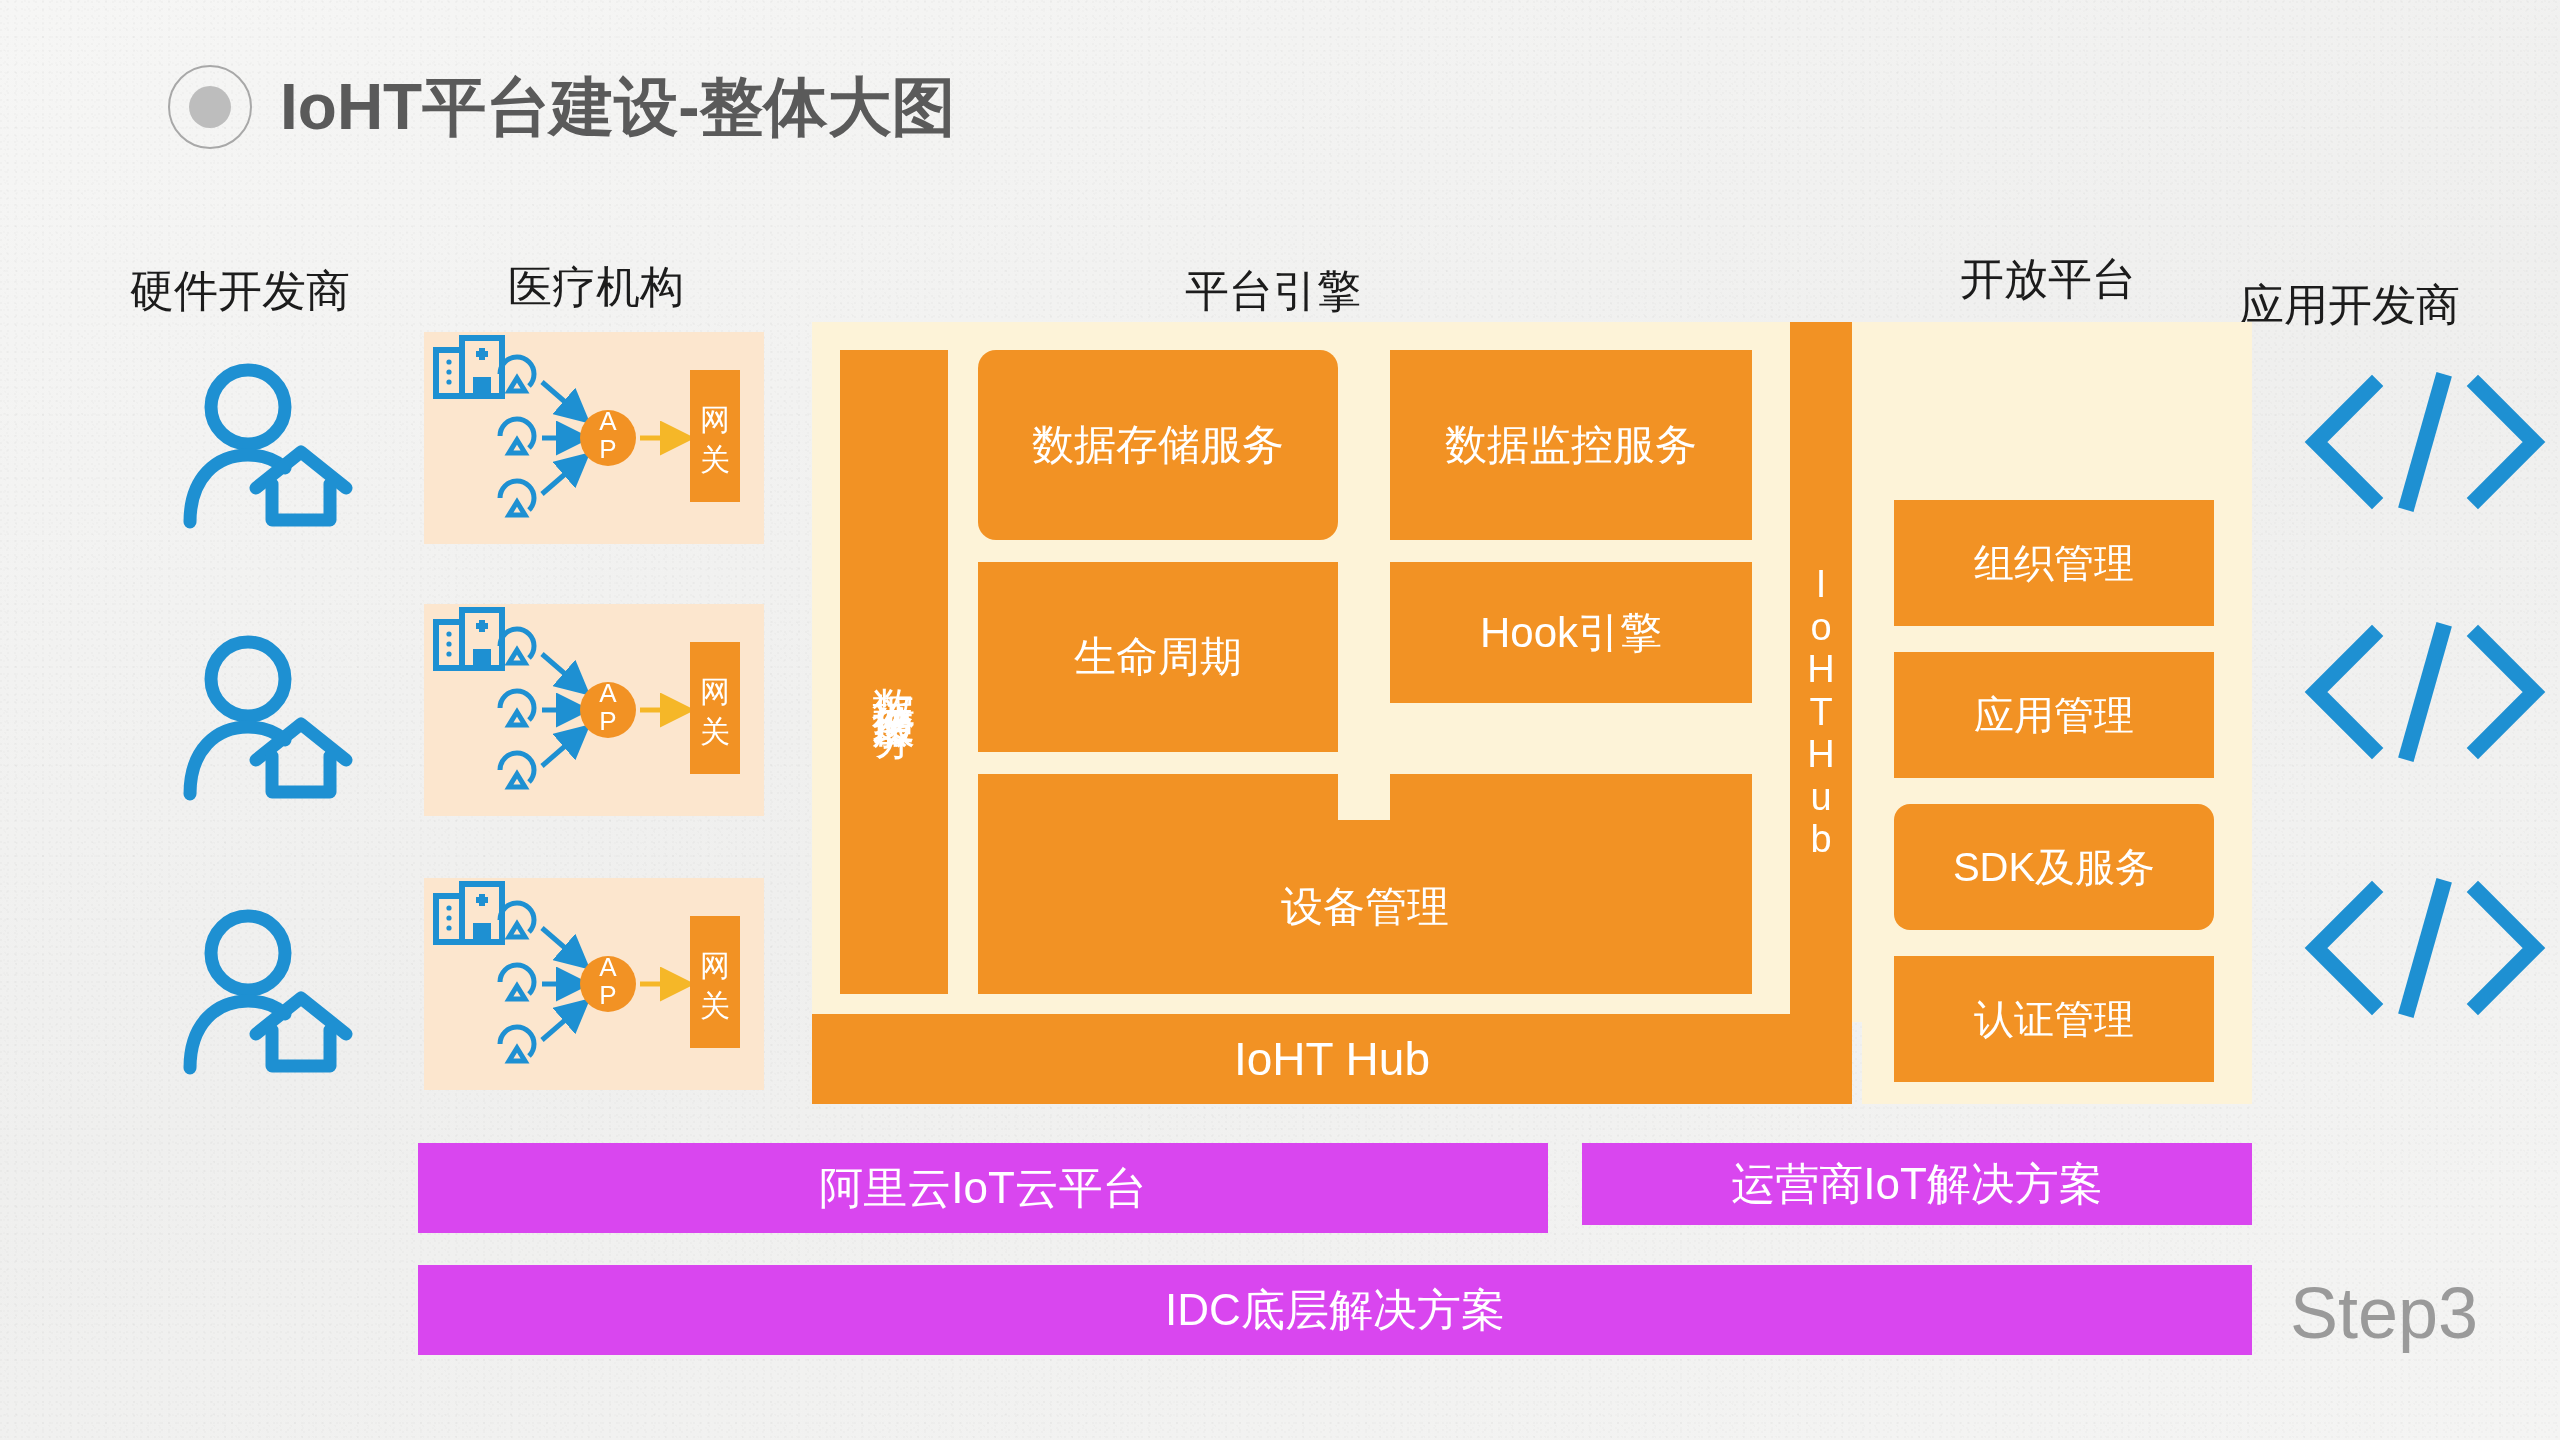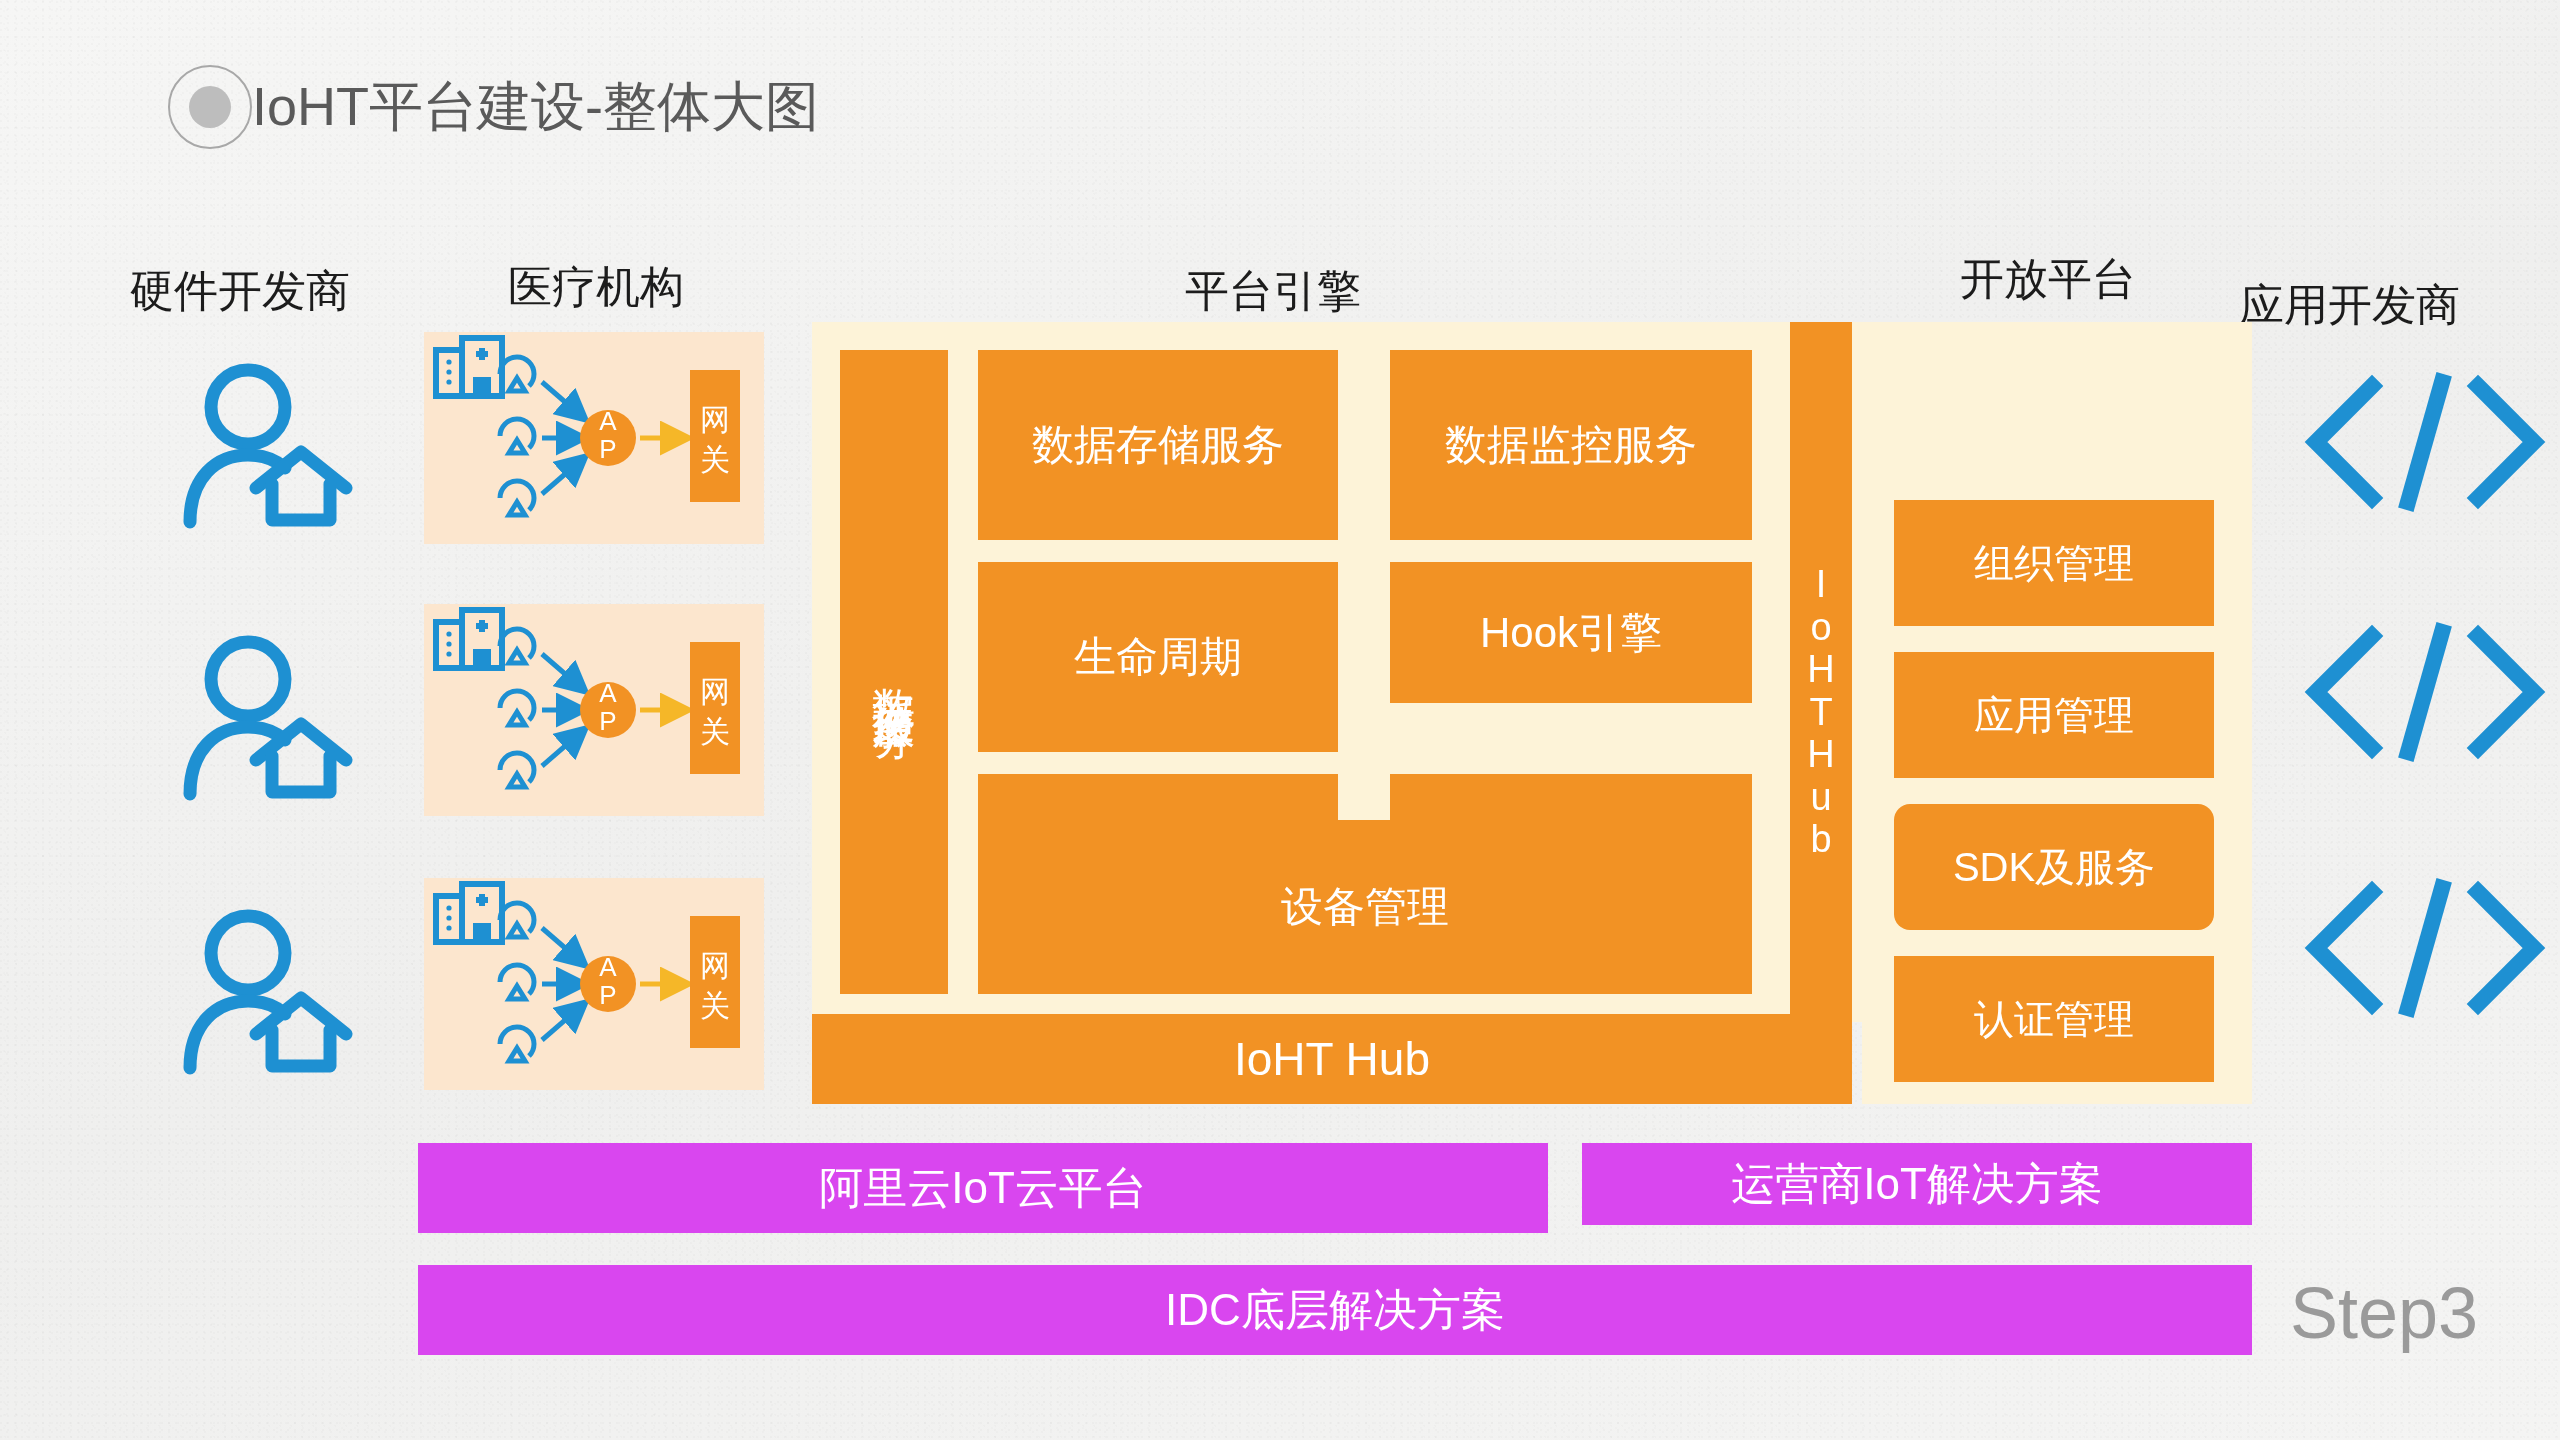--- a/index.html
+++ b/index.html
@@ -43,25 +43,26 @@
     box-sizing: border-box;
     flex: none;
   }
   #title-bullet .dot {
     width: 42px;
     height: 42px;
     border-radius: 50%;
     background: #bdbdbd;
   }
   #title-text {
-    font-size: 54px;
+    margin-left: 28px;
+    font-size: 64px;
     color: #5a5a5a;
     letter-spacing: 0px;
     white-space: nowrap;
-    font-weight: 400;
+    font-weight: 700;
   }
 
   
   .col-head {
     position: absolute;
     font-size: 44px;
     color: #1c1c1c;
     white-space: nowrap;
     font-weight: 400;
   }
@@ -132,21 +133,21 @@
   .eng-box {
     position: absolute;
     background: #f29224;
     color: #ffffff;
     display: flex;
     align-items: center;
     justify-content: center;
     font-size: 42px;
     white-space: nowrap;
   }
-  #eng-0 { left: 0px;   top: 0px;   width: 360px; height: 190px; }
+  #eng-0 { left: 0px;   top: 0px;   width: 360px; height: 190px; border-radius: 18px; }
   #eng-1 { left: 412px; top: 0px;   width: 362px; height: 190px; }
   #eng-2 { left: 0px;   top: 212px; width: 360px; height: 190px; }
   #eng-3 { left: 412px; top: 212px; width: 362px; height: 141px; text-align: center; }
   #eng-4 { left: 0px;   top: 424px; width: 360px; height: 172px; }
   #eng-5 { left: 412px; top: 424px; width: 362px; height: 172px; }
   #eng-6 { left: 0px;   top: 470px; width: 774px; height: 174px; }
 
   
   #eng-6 { left: 0px;   top: 470px; text-align: center; }
 

